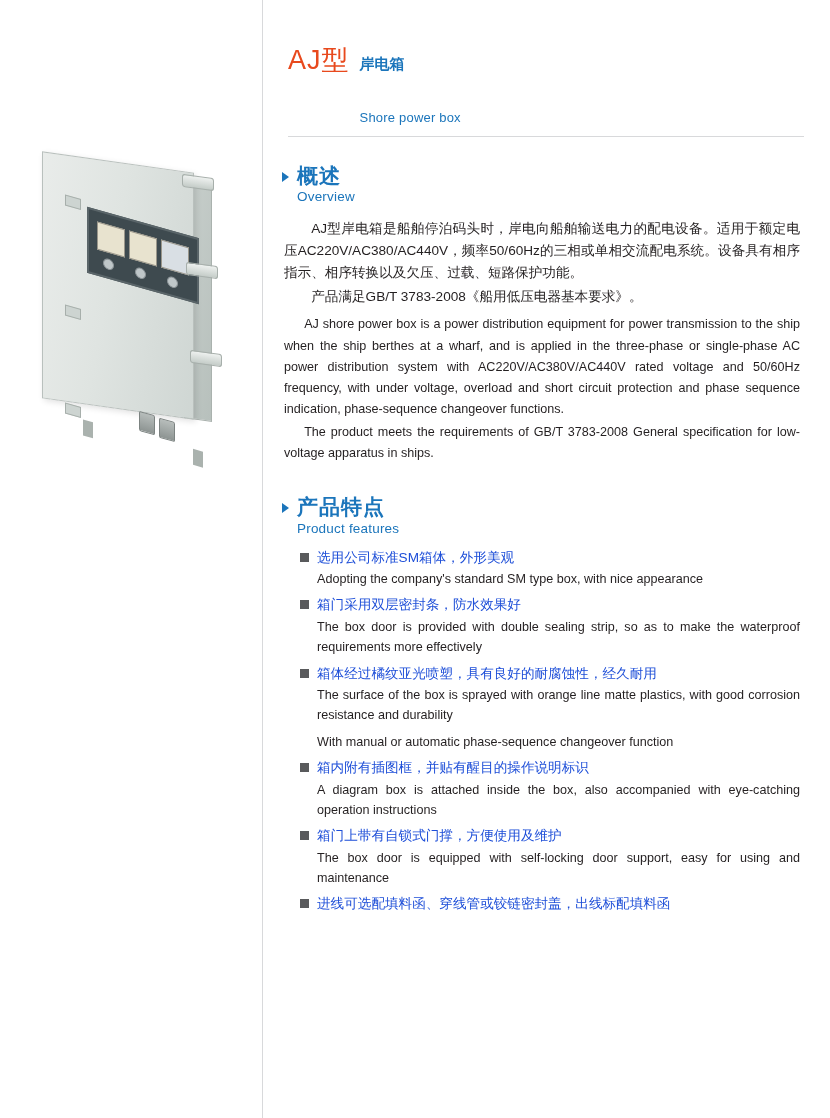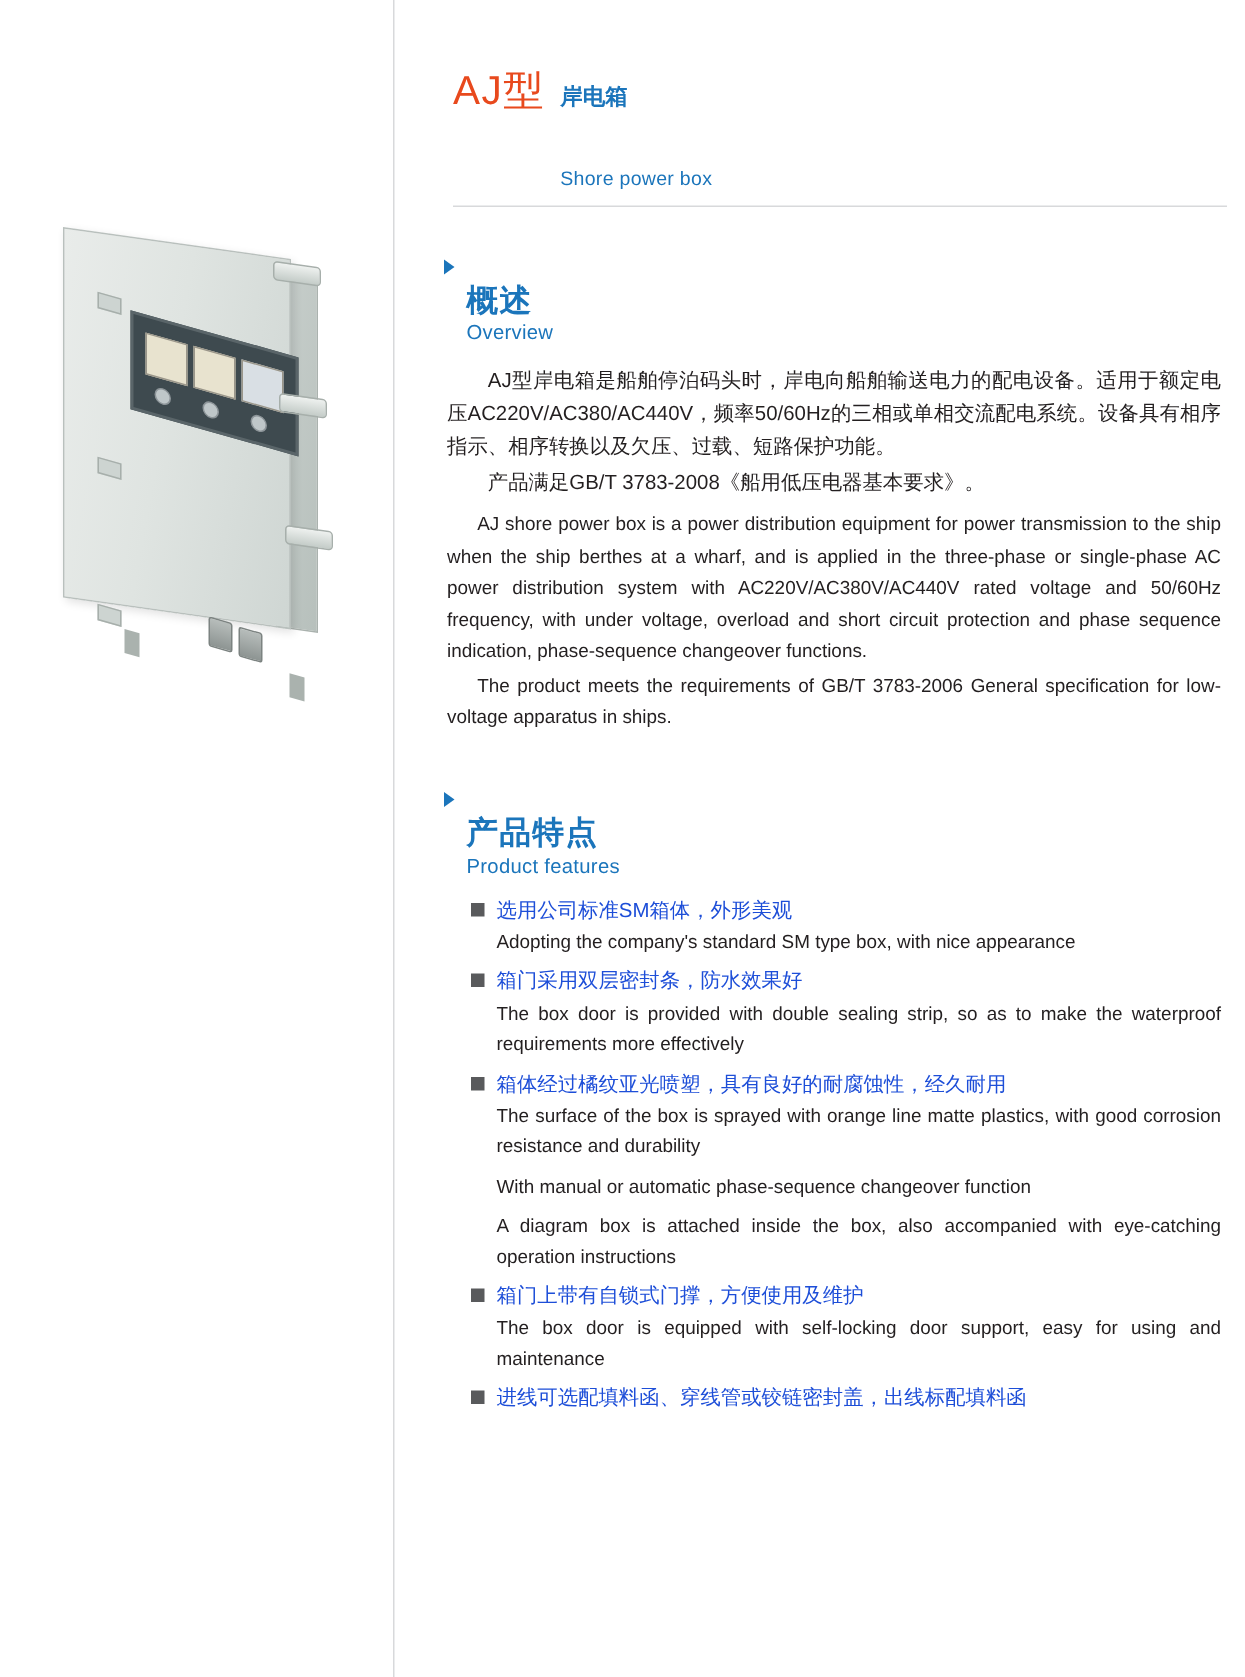--- a/index.html
+++ b/index.html
@@ -148,21 +148,21 @@
     left: 262px;
     top: 0;
     width: 1px;
     height: 1118px;
     background: #d8d9db;
   }
 
   
   .right-col {
     position: absolute;
-    left: 262px;
+    left: 248px;
     top: 0;
     width: 568px;
     height: 828px;
     padding: 0 12px 0 24px;
     box-sizing: border-box;
   }
 
   
   .title-block {
     margin-top: 42px;
@@ -219,21 +219,20 @@
     margin-top: 9px;
     margin-right: 8px;
     flex: 0 0 auto;
   }
   .section-titles { line-height: 1.25; }
   .section-cn {
     font-size: 21px;
     color: #1b75bb;
     font-weight: 700;
     letter-spacing: 1px;
-    margin-top: 24px;
   }
   .section-en {
     font-size: 13.5px;
     color: #1b75bb;
     letter-spacing: 0.2px;
   }
 
   
   .body-block {
     margin-top: 12px;
@@ -342,21 +341,21 @@
       <div class="section-titles">
         <div class="section-cn">概述</div>
         <div class="section-en">Overview</div>
       </div>
     </div>
 
     <div class="body-block">
       <p class="cn">AJ型岸电箱是船舶停泊码头时，岸电向船舶输送电力的配电设备。适用于额定电压AC220V/AC380/AC440V，频率50/60Hz的三相或单相交流配电系统。设备具有相序指示、相序转换以及欠压、过载、短路保护功能。</p>
       <p class="cn">产品满足GB/T 3783-2008《船用低压电器基本要求》。</p>
       <p class="en">AJ shore power box is a power distribution equipment for power transmission to the ship when the ship berthes at a wharf, and is applied in the three-phase or single-phase AC power distribution system with AC220V/AC380V/AC440V rated voltage and 50/60Hz frequency, with under voltage, overload and short circuit protection and phase sequence indication, phase-sequence changeover functions.</p>
-      <p class="en tight">The product meets the requirements of GB/T 3783-2006 General specification for low-voltage apparatus in ships.</p>
+      <p class="en tight">The product meets the requirements of GB/T 3783-2008 General specification for low-voltage apparatus in ships.</p>
     </div>
 
     <div class="section-head" style="margin-top:30px;">
       <div class="arrow-icon"></div>
       <div class="section-titles">
         <div class="section-cn">产品特点</div>
         <div class="section-en">Product features</div>
       </div>
     </div>
 
@@ -384,20 +383,24 @@
           <span>箱体经过橘纹亚光喷塑，具有良好的耐腐蚀性，经久耐用</span>
         </div>
         <div class="feature-en">The surface of the box is sprayed with orange line matte plastics, with good corrosion resistance and durability</div>
       </div>
 
       <div class="feature">
         <div class="feature-en">With manual or automatic phase-sequence changeover function</div>
       </div>
 
       <div class="feature">
+        <div class="feature-cn">
+          <span class="bullet"></span>
+          <span>箱内附有插图框，并贴有醒目的操作说明标识</span>
+        </div>
         <div class="feature-en">A diagram box is attached inside the box, also accompanied with eye-catching operation instructions</div>
       </div>
 
       <div class="feature">
         <div class="feature-cn">
           <span class="bullet"></span>
           <span>箱门上带有自锁式门撑，方便使用及维护</span>
         </div>
         <div class="feature-en">The box door is equipped with self-locking door support, easy for using and maintenance</div>
       </div>

